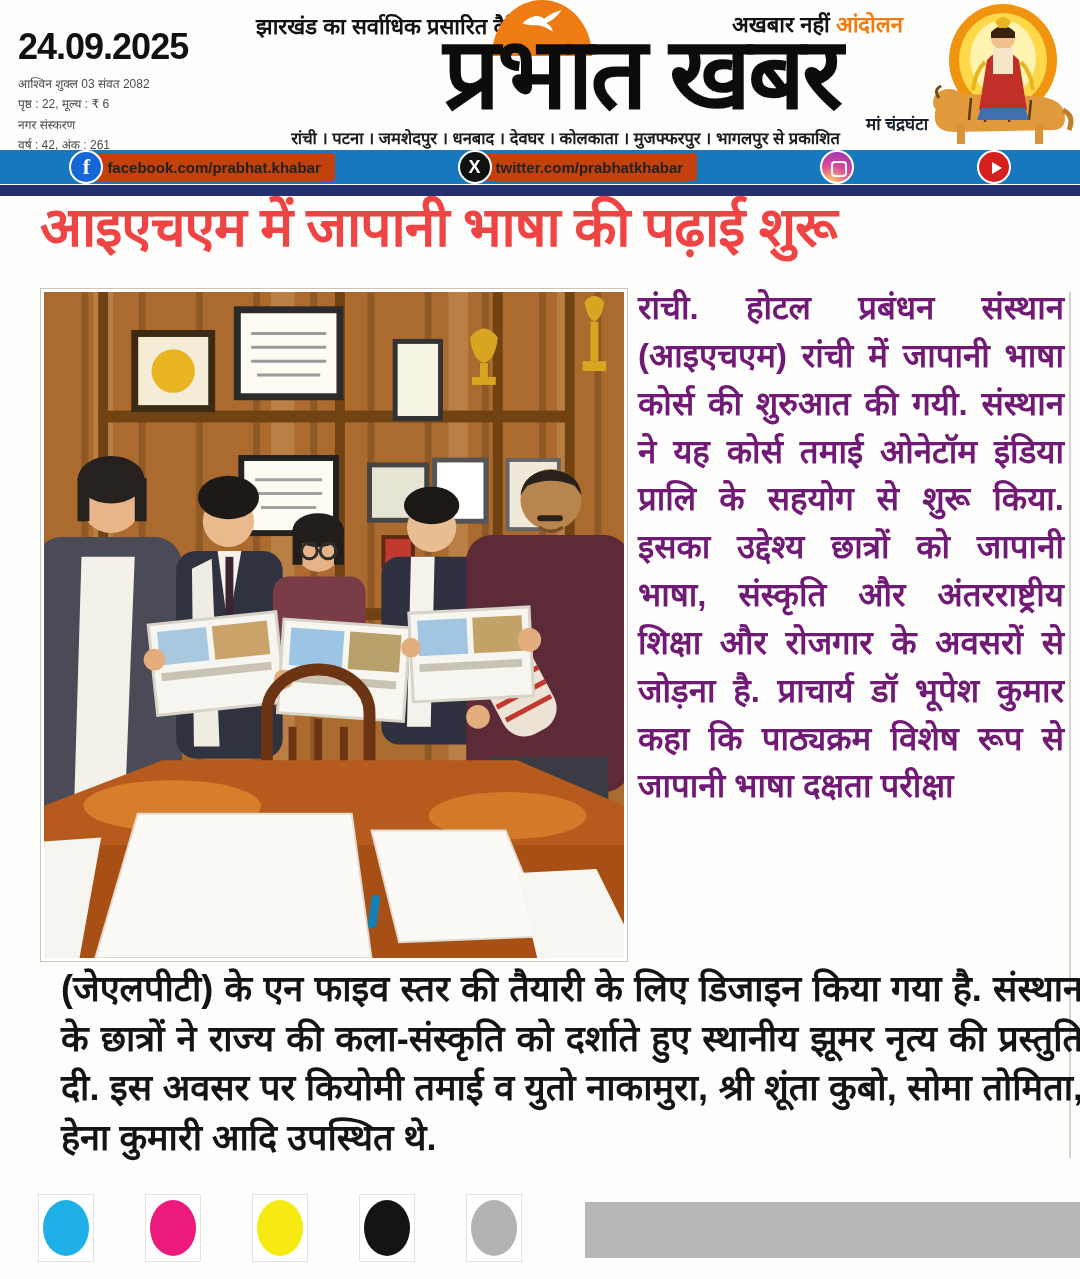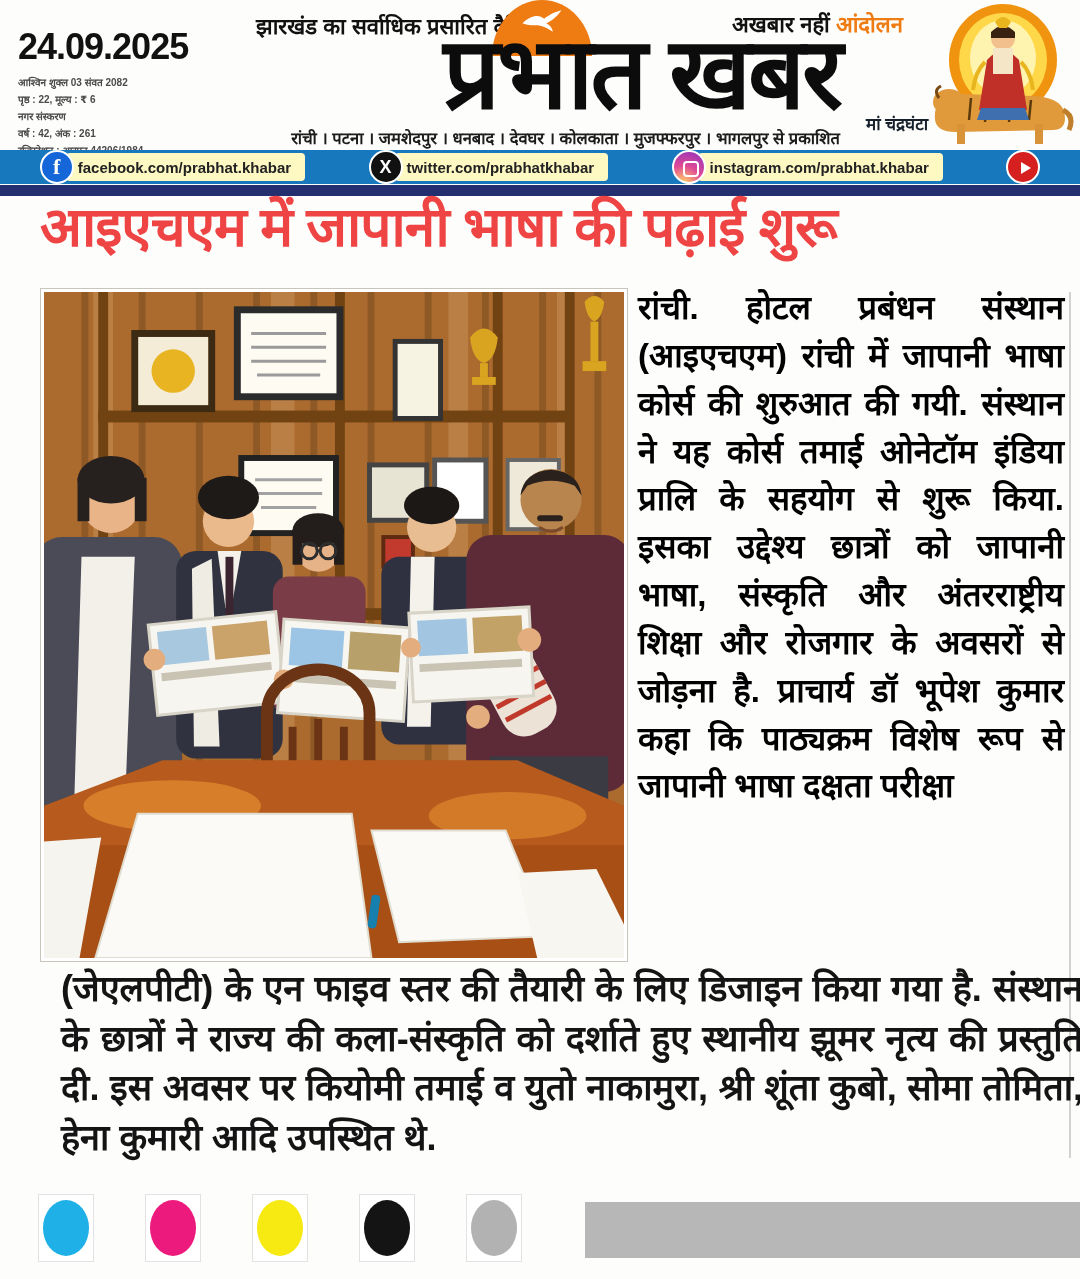--- a/index.html
+++ b/index.html
@@ -6,21 +6,21 @@
   .page{
     position:relative;width:1080px;height:1279px;margin:0 auto;
     background:#fdfdfb;overflow:hidden;
     font-family:"Liberation Sans","DejaVu Sans",sans-serif;
     color:#111;
   }
   
   .ear{position:absolute;left:18px;top:24px;width:215px;}
   .ear-cityday{font-size:19px;font-weight:800;}
   .ear-date{font-size:36px;font-weight:800;letter-spacing:-1px;margin:2px 0 6px 0;}
-  .ear-line{font-size:10px;font-weight:700;color:#4a4a4a;line-height:1.7;}
+  .ear-line{font-size:12px;font-weight:400;color:#4a4a4a;line-height:1.7;}
   .tagline-left{position:absolute;left:256px;top:10px;font-size:22px;font-weight:800;}
   .tagline-right{position:absolute;left:688px;top:8px;font-size:22px;font-weight:700;margin-left:44px;}
   .masthead-title{
     position:absolute;left:228px;top:18px;width:612px;text-align:right;
     font-size:100px;font-weight:900;letter-spacing:-3px;line-height:1.1;color:#0c0c0c;
   }
   .sun-logo{
     position:absolute;left:492px;top:0;width:100px;height:56px;
     background:#ef7b13;border-radius:100px 100px 0 0 / 112px 112px 0 0;
   }
@@ -44,39 +44,39 @@
     border:2px solid #fff;box-sizing:border-box;
     color:#fff;font-weight:900;font-size:18px;
   }
   .icon-fb{background:#1566d8;font-family:"Liberation Serif",serif;font-size:22px;}
   .icon-x{background:#111;}
   .icon-ig{background:radial-gradient(circle at 30% 110%,#fdc468 10%,#df4996 50%,#9b36b7 90%);position:relative;}
   .icon-ig::after{content:"";position:absolute;left:9px;top:9px;width:12px;height:12px;border:2px solid #fff;border-radius:4px;}
   .icon-yt{background:#d61f1f;position:relative;}
   .icon-yt::after{content:"";position:absolute;left:13px;top:10px;border-left:10px solid #fff;border-top:6px solid transparent;border-bottom:6px solid transparent;}
   .social-pill{
-    background:#fef9c3;border-radius:4px;height:28px;display:flex;align-items:center;
+    background:#c2410c;border-radius:4px;height:28px;display:flex;align-items:center;
     padding:0 14px 0 12px;margin-left:-8px;font-size:15px;font-weight:600;color:#222;
     white-space:nowrap;
   }
   .navy-bar{position:absolute;left:0;top:185px;width:1080px;height:11px;}
   
   .headline{
     position:absolute;left:40px;top:196px;width:1010px;
     font-size:55px;font-weight:900;letter-spacing:-1px;color:#ef4444;line-height:1.15;
   }
   
   .photo-wrap{
     position:absolute;left:40px;top:288px;width:588px;height:674px;
     background:#fff;border:1px solid #c9c5bd;box-sizing:border-box;padding:3px;
   }
   .photo-wrap svg{display:block;width:100%;height:100%;}
   .col-right{
     position:absolute;left:638px;top:284px;width:426px;
-    font-size:33px;font-weight:700;line-height:1.45;color:#000000;
+    font-size:33px;font-weight:700;line-height:1.45;color:#701a75;
     text-align:justify;
   }
   .col-right b{font-weight:900;}
   .v-rule{position:absolute;left:1069px;top:292px;width:2px;height:866px;background:#d4d2ce;}
   .bottom-text{
     position:absolute;left:38px;top:964px;width:1022px;
     font-size:36px;font-weight:700;line-height:1.38;color:#141414;text-align:justify;margin-left:23px;
   }
   
   .dots-row{position:absolute;left:0;top:1194px;width:1080px;height:70px;}
@@ -148,21 +148,20 @@
     <div class="social-item">
       <span class="social-icon icon-fb">f</span>
       <span class="social-pill">facebook.com/prabhat.khabar</span>
     </div>
     <div class="social-item">
       <span class="social-icon icon-x">X</span>
       <span class="social-pill">twitter.com/prabhatkhabar</span>
     </div>
     <div class="social-item">
       <span class="social-icon icon-ig"></span>
-      <span class="social-pill">instagram.com/prabhat.khabar</span>
     </div>
     <div class="social-item">
       <span class="social-icon icon-yt"></span>
     </div>
   </div>
   <div class="navy-bar" style="background: rgb(35, 47, 110);"></div>
 
   <div class="headline">आइएचएम में जापानी भाषा की पढ़ाई शुरू</div>
 
   <div class="photo-wrap">

